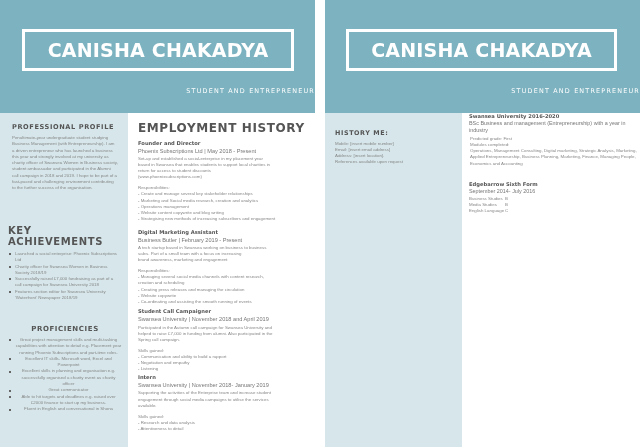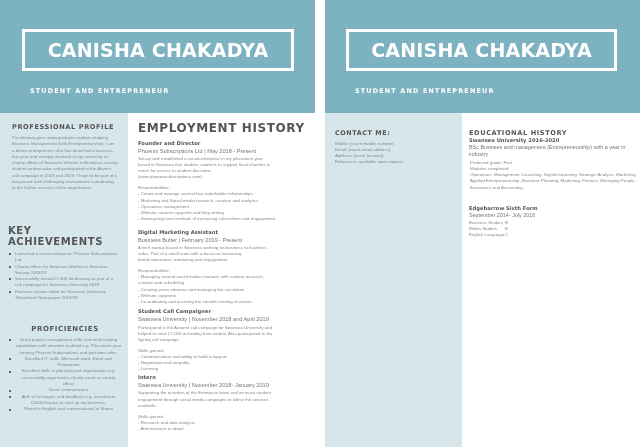--- a/index.html
+++ b/index.html
@@ -8,21 +8,21 @@
 
   .page { position: absolute; top: 0; height: 447px; background: #ffffff; overflow: hidden; }
   .page.left { left: 0; width: 315px; }
   .page.right { left: 325px; width: 315px; }
 
   .header { position: absolute; left: 0; top: 0; width: 100%; height: 113px; background: #7db3c0; }
   .name-box { position: absolute; top: 29px; height: 42px; border: 3px solid #ffffff; display: flex; align-items: center; justify-content: center; }
   .page.left .name-box { left: 22px; width: 272px; }
   .page.right .name-box { left: 21px; width: 271px; }
   .name { color: #ffffff; font-family: "DejaVu Sans", sans-serif; font-weight: bold; font-size: 19px; letter-spacing: 0.2px; }
-  .tagline { position: absolute; left: 0; width: 100%; top: 87px; text-align: left; color: #ffffff; font-family: "DejaVu Sans", sans-serif; font-weight: bold; font-size: 6.4px; letter-spacing: 1.2px; padding-left: 30px; }
+  .tagline { position: absolute; left: 0; width: 100%; top: 87px; text-align: right; color: #ffffff; font-family: "DejaVu Sans", sans-serif; font-weight: normal; font-size: 6.4px; letter-spacing: 1.2px; padding-left: 30px; }
 
   .sidebar { position: absolute; left: 0; top: 113px; width: 128px; height: 334px; background: #d6e6ea; }
   .page.right .sidebar { width: 137px; }
 
   .main { position: absolute; top: 113px; height: 334px; }
   .page.left .main { left: 138px; width: 174px; }
   .page.right .main { left: 144px; width: 168px; }
 
   .sec-title { font-family: "DejaVu Sans", sans-serif; font-weight: bold; color: #555; font-size: 6.6px; letter-spacing: 0.6px; }
   .para { font-size: 4.4px; line-height: 6.3px; color: #888; }
@@ -150,32 +150,31 @@
 <div class="page right">
   <div class="header">
     <div class="name-box">
       <div class="name">CANISHA CHAKADYA</div>
     </div>
     <div class="tagline">STUDENT AND ENTREPRENEUR</div>
   </div>
 
   <div class="sidebar">
     <div style="position:absolute; left:10px; top:16px; width:122px;">
-      <div class="sec-title" style="font-size:6.4px;">CONTACT ME:</div>
+      <div class="sec-title" style="font-size:6.4px;">HISTORY ME:</div>
       <div style="margin-top:4px;">
         <div class="line">Mobile: [insert mobile number]</div>
         <div class="line">Email: [insert email address]</div>
         <div class="line">Address: [insert location].</div>
         <div class="line">References available upon request</div>
       </div>
     </div>
   </div>
 
   <div class="main">
-    <div class="sec-title" style="margin-top:16px; font-size:6.6px;">EDUCATIONAL HISTORY</div>
     <div>
       <div class="job-title">Swansea University 2016-2020</div>
       <div style="font-size:5.4px; line-height:6.6px; color:#777; margin-top:1px;">BSc Business and management (Entrepreneurship) with a year in industry</div>
       <div style="margin-top:3px; padding-left:1px;">
         <div class="line">Predicted grade: First</div>
         <div class="line">Modules completed:</div>
         <div class="line">Operations, Management Consulting, Digital marketing, Strategic Analysis, Marketing, Applied Entrepreneurship, Business Planning, Marketing, Finance, Managing People, Economics and Accounting</div>
       </div>
     </div>
 

